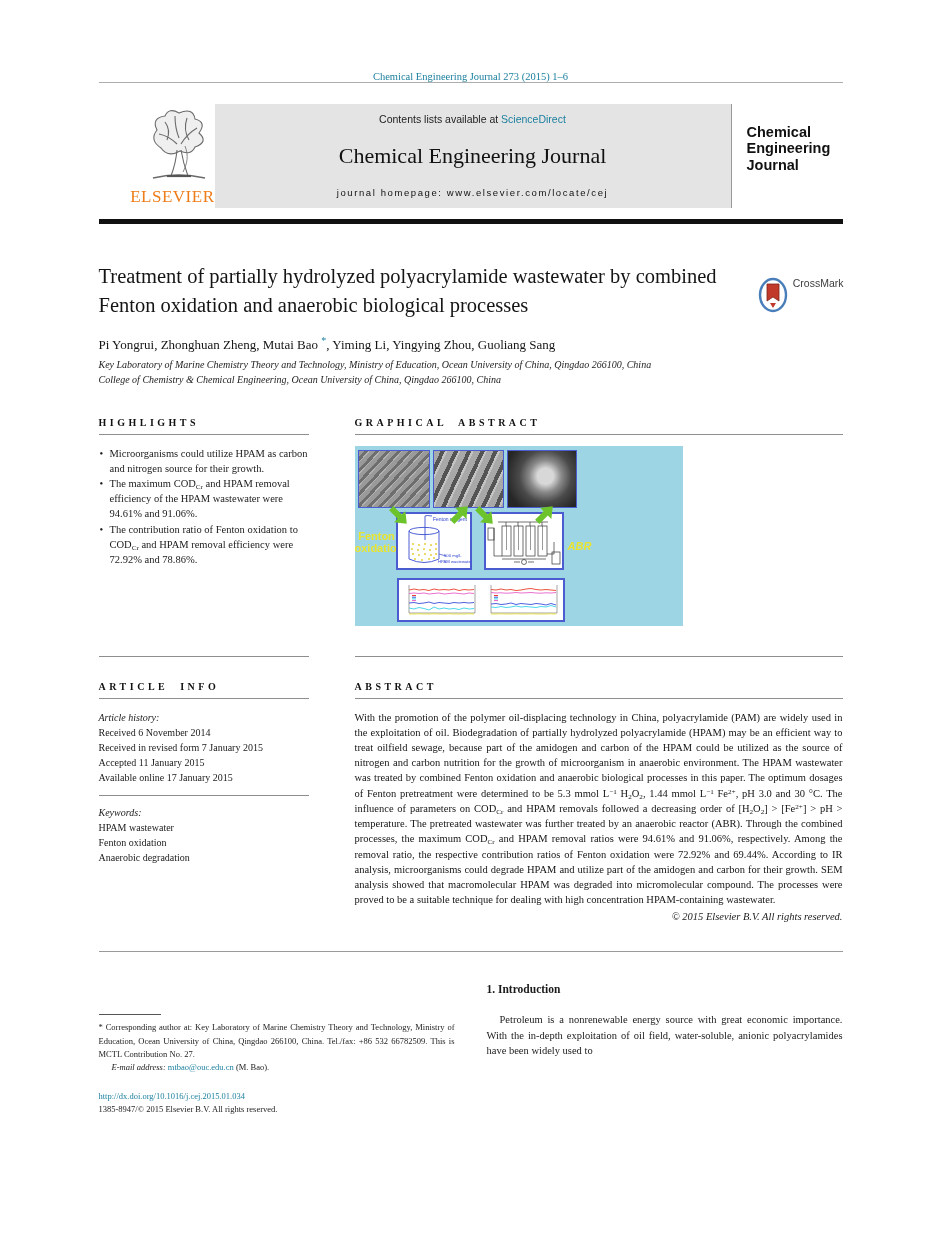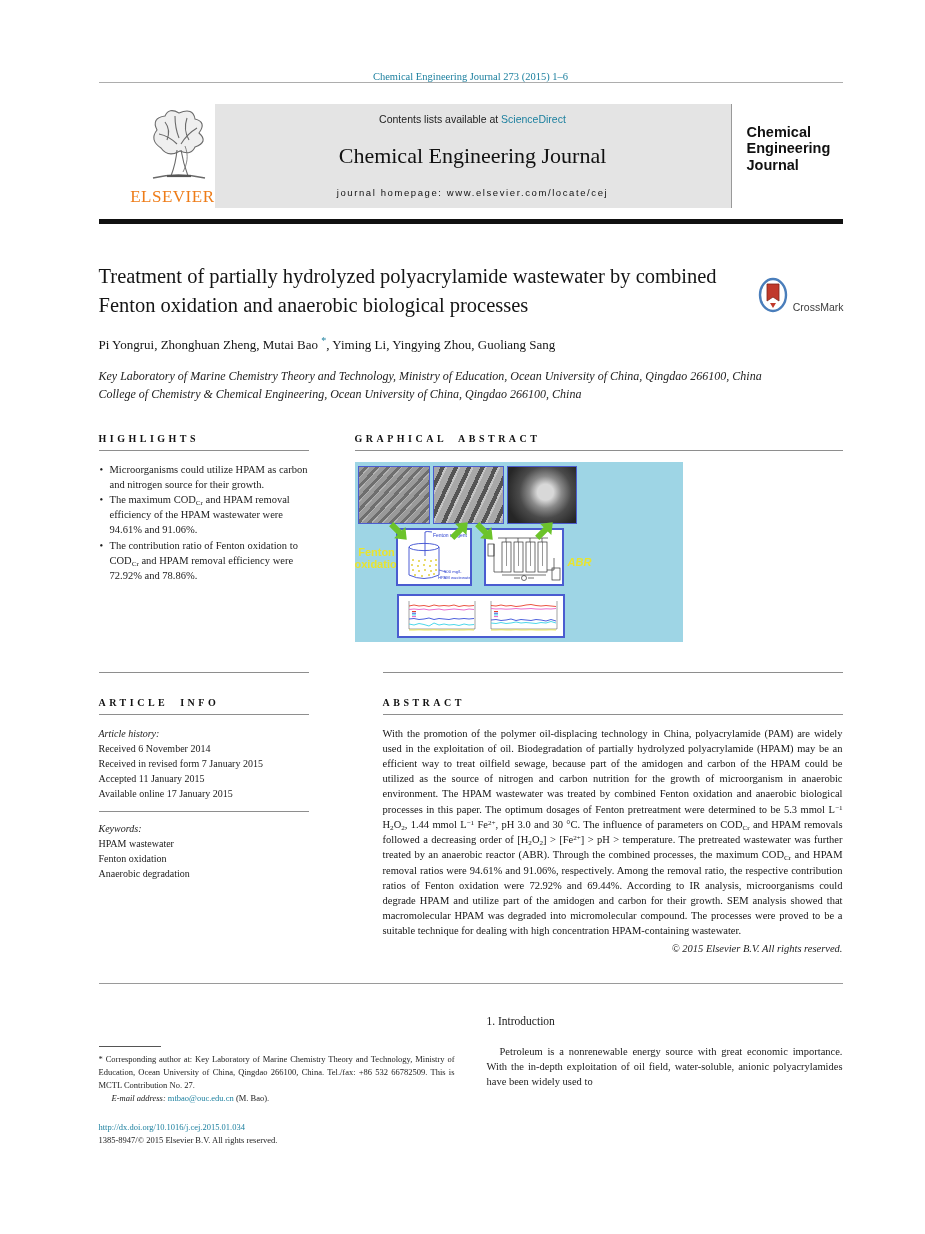--- a/index.html
+++ b/index.html
@@ -26,28 +26,28 @@
   .banner-title { font-size:22px; color:#111; }
   .homepage-line { font-family:"Liberation Sans", sans-serif; font-size:9.5px; letter-spacing:1.6px; color:#111; }
   .banner-cover { width:112px; background:#fff; border-left:1px solid #999; padding:20px 0 0 15px;
     font-family:"Liberation Sans", sans-serif; font-weight:bold; font-size:14.5px; line-height:1.13; color:#111; }
   .black-bar { margin-top:11px; height:5px; background:#111; }
 
   
   .title { margin-top:38px; font-size:20.5px; line-height:1.42; max-width:660px; color:#141414; }
   .authors { margin-top:15px; font-size:13px; color:#141414; }
   .authors .ast { color:#1b7f9e; font-size:10px; vertical-align:super; }
-  .affils { margin-top:13px; font-size:12px; font-style:italic; line-height:1.5; color:#222; }
-
-  .crossmark { position:absolute; right:48px; top:277px; display:flex; align-items:flex-end; gap:5px; cursor:pointer; }
+  .affils { margin-top:3px; font-size:10px; font-style:italic; line-height:1.5; color:#222; }
+
+  .crossmark { position:absolute; right:48px; top:277px; display:flex; align-items:flex-start; gap:5px; cursor:pointer; }
   .crossmark-text { font-family:"Liberation Sans", sans-serif; font-size:10.5px; color:#3d3d3d; }
 
   
   .sec1 { margin-top:30px; display:grid; grid-template-columns:210px 1fr; column-gap:46px; }
-  .sec2 { display:grid; grid-template-columns:210px 1fr; column-gap:74px; }
+  .sec2 { display:grid; grid-template-columns:210px 1fr; column-gap:46px; }
   .sec-head { font-size:10px; font-weight:bold; letter-spacing:3.5px; word-spacing:6px; color:#111; padding-bottom:6px; }
   .head-rule { border-top:1px solid #8e8e8e; margin-bottom:11px; }
 
   .hl-list { list-style:none; font-size:10.5px; line-height:1.45; }
   .hl-list li { position:relative; padding-left:11px; }
   .hl-list li::before { content:"\2022"; position:absolute; left:1px; }
 
   sub { font-size:68%; line-height:0; vertical-align:-0.25em; }
   sup { font-size:68%; line-height:0; vertical-align:0.45em; }
 
@@ -73,21 +73,21 @@
 
   .abstract { font-size:10.5px; line-height:1.45; text-align:justify; color:#141414; }
   .copyright { margin-top:4px; text-align:right; font-size:10.5px;font-style:italic; }
 
   .cell-toprule { border-top:1px solid #8e8e8e; padding-top:24px; margin-top:30px; }
 
   .fullrule { margin-top:29px; border-top:1px solid #9a9a9a; }
 
   
   .body-grid { display:grid; grid-template-columns:1fr 1fr; column-gap:32px; }
-  .intro-head { margin-top:31px; font-size:11.5px; font-weight:normal; }
+  .intro-head { margin-top:31px; font-size:11.5px; font-weight:bold; }
   .intro-para { margin-top:17px; font-size:10.5px; line-height:1.47; text-align:justify; }
   .intro-para .indent { display:inline-block; width:13px; }
 
   .footnote-block { margin-top:62px; }
   .fn-rule { width:62px; border-top:1px solid #555; margin-bottom:6px; }
   .fn-text { font-size:8.5px; line-height:1.55; text-align:justify; color:#222; }
   .fn-text .marker { color:#222; }
   .fn-email { font-size:8.5px; line-height:1.55; padding-left:13px; }
   .fn-email .it { font-style:italic; }
   .doi-line { margin-top:17px; font-size:8.5px; }

